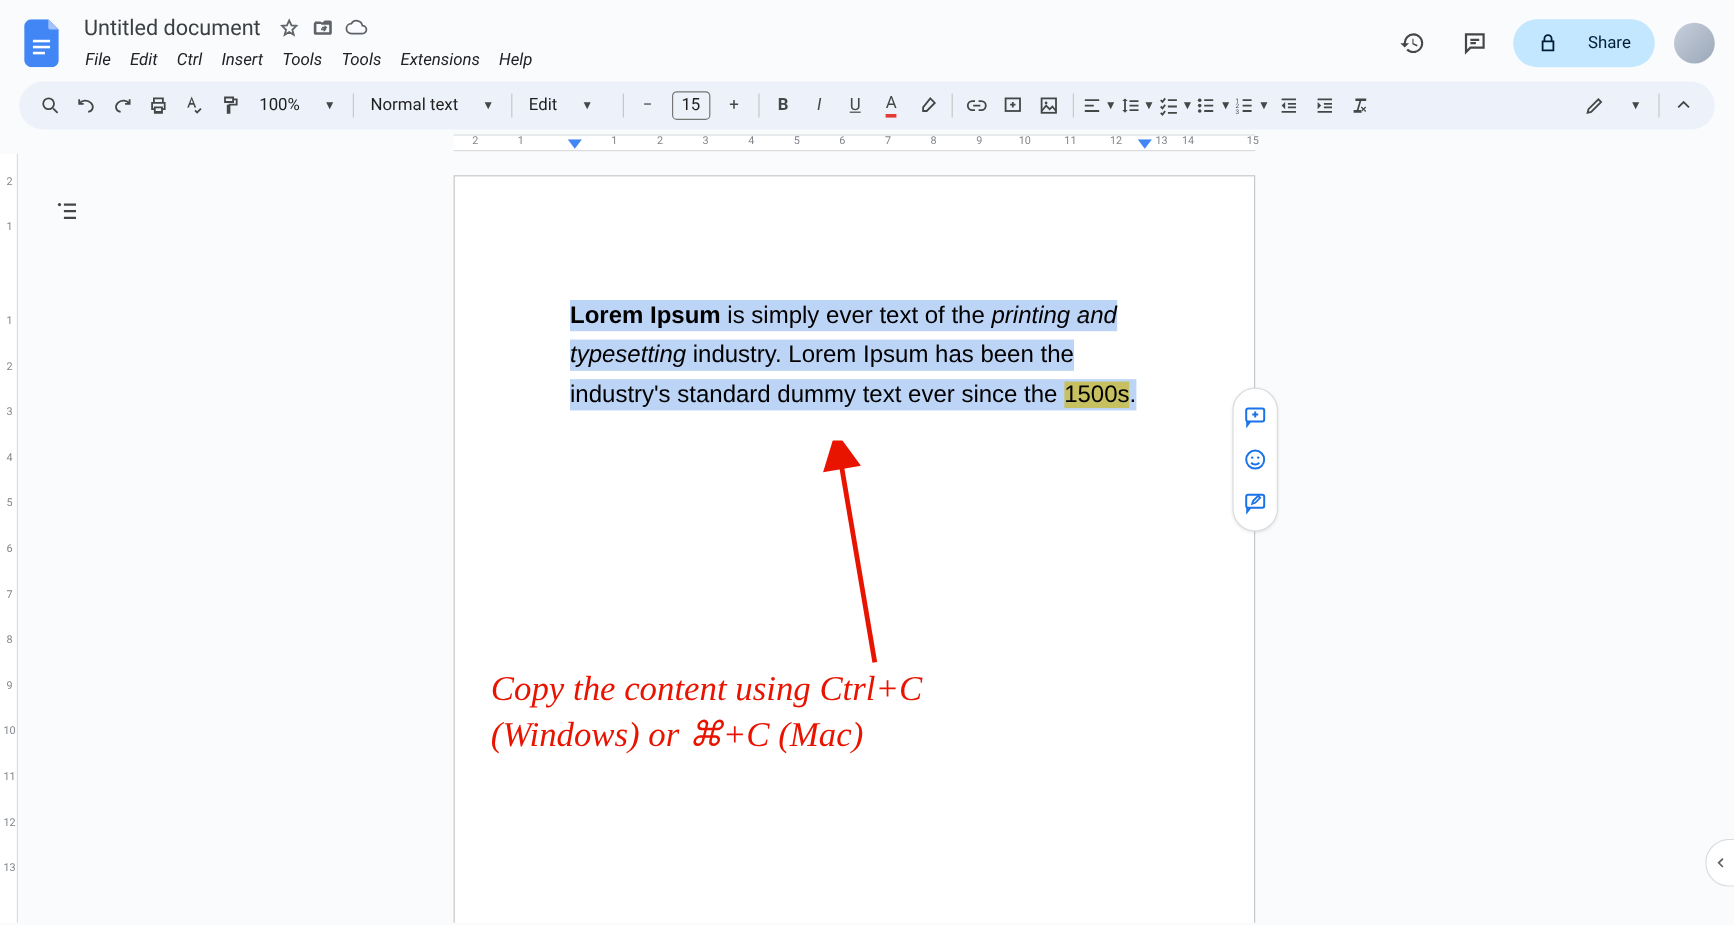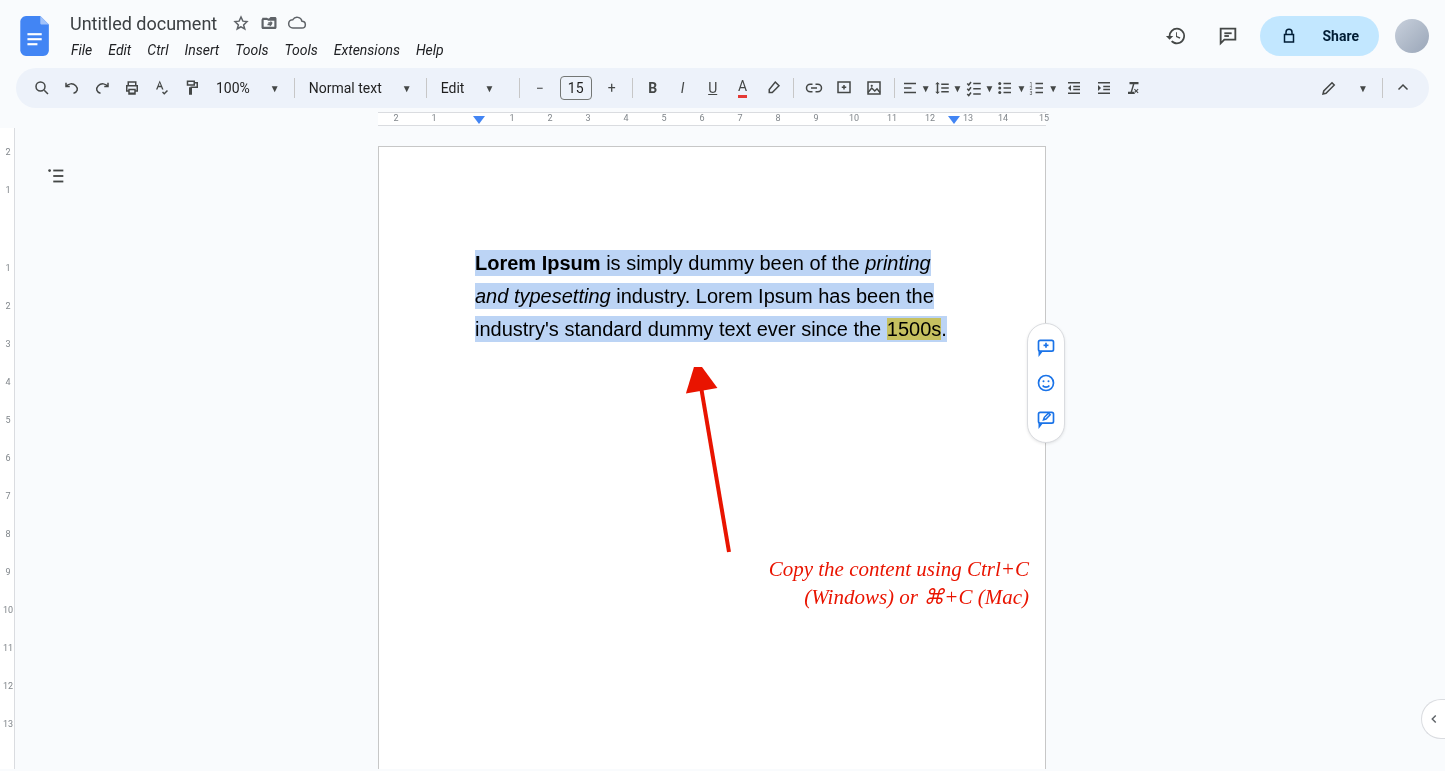--- a/index.html
+++ b/index.html
@@ -10,21 +10,21 @@
 .docs-logo { width: 40px; height: 40px; display:flex; align-items:center; justify-content:center; border-radius:50%; margin-right: 4px;}
 .docs-logo svg { width: 32px; height: 40px; }
 .title-area { flex: 0 0 auto; display:flex; flex-direction:column; margin-left: 4px;}
 .title-row { display:flex; align-items:center; gap:8px; height: 26px;}
 .doc-title { font-size: 18px; color: #3c4043; padding: 2px 6px; border-radius:4px; }
 .title-icon { width:20px; height:20px; display:flex; align-items:center; justify-content:center; color:#5f6368; cursor:pointer; border-radius:50%;}
 .menubar { display:flex; gap: 2px; height: 24px; align-items:center; margin-top:2px;}
 .menu-item { font-size: 14px; color: #202124; padding: 4px 7px; border-radius: 4px; cursor:pointer;font-style:italic; }
 .header-right { margin-left:auto; display:flex; align-items:center; gap: 12px; }
 .hdr-btn { width: 40px; height:40px; display:flex; align-items:center; justify-content:center; color:#444746; border-radius:50%; cursor:pointer;}
-.share-btn { background: #c2e7ff; color:#001d35; height: 40px; padding: 0 20px; border-radius: 40px; display:flex; align-items:center; gap:24px; font-weight:700; font-size:14px; cursor:pointer;}
+.share-btn { background: #c2e7ff; color:#001d35; height: 40px; padding: 0 20px; border-radius: 40px; display:flex; align-items:center; gap:24px; font-weight:400; font-size:14px; cursor:pointer;}
 .avatar { width:34px; height:34px; border-radius:50%; background: linear-gradient(135deg,#c8d0dc,#9aa6b8); margin-left:4px; cursor:pointer;}
 
 
 .toolbar { margin: 4px 16px 0 16px; background: #edf2fa; border-radius: 24px; height: 40px; display:flex; align-items:center; padding: 0 12px; gap: 2px; }
 .tb-btn { min-width: 28px; height: 28px; display:flex; align-items:center; justify-content:center; color:#444746; border-radius:4px; cursor:pointer; font-size:14px;}
 .tb-sep { width:1px; height: 20px; background:#c7c7c7; margin: 0 4px; }
 .tb-text { padding: 0 8px; font-size:14px; color:#1f1f1f; display:flex; align-items:center; gap:20px; height:28px; border-radius:4px; cursor:pointer;}
 .font-size-box { width: 32px; height: 24px; border:1px solid #747775; border-radius:4px; display:flex; align-items:center; justify-content:center; font-size:14px; color:#1f1f1f; margin:0 4px;}
 .dropdown-arrow { font-size:10px; color:#444746;}
 .toolbar-right { margin-left:auto; display:flex; align-items:center; gap:2px;}
@@ -48,21 +48,21 @@
 .doc-text { position:absolute; top: 100px; left:96px; width: 476px; font-family: Arial; font-size:20px; color:#000; line-height:1.65;}
 .sel { background:#bcd4f5; padding: 2px 0;}
 .highlight-y { background:#c6c060;}
 
 
 .float-toolbar { position:absolute; right: -20px; top: 176px; width:38px; background:#fff; border:1px solid #dadce0; border-radius:20px; display:flex; flex-direction:column; align-items:center; padding:6px 0; gap:2px; box-shadow:0 1px 3px rgba(0,0,0,0.1);}
 .float-btn { width:34px; height:34px; display:flex; align-items:center; justify-content:center; color:#1a73e8; border-radius:50%; cursor:pointer;}
 
 
 .annotation-arrow { position:absolute; }
-.annotation-text { position:absolute; font-family: "Comic Sans MS", "Segoe Script", cursive; color:#e91400; font-size:21px; font-weight:500; text-align:right; line-height:1.35; font-style: italic;}
+.annotation-text { position:absolute; font-family: "Comic Sans MS", "Segoe Script", cursive; color:#e91400; font-size:29px; font-weight:500; text-align:left; line-height:1.35; font-style: italic;}
 
 
 .side-tab { position:absolute; right:0; bottom: 30px; width:24px; height:40px; background:#fff; border:1px solid #dadce0; border-right:none; border-radius: 20px 0 0 20px; display:flex; align-items:center; justify-content:center; color:#5f6368; cursor:pointer;}
 
 svg { display:block; }
 </style>
 </head>
 <body>
 
 <div class="header">
@@ -313,21 +313,21 @@
     <span class="ruler-num" style="left:248px">4</span>
     <span class="ruler-num" style="left:286px">5</span>
     <span class="ruler-num" style="left:324px">6</span>
     <span class="ruler-num" style="left:362px">7</span>
     <span class="ruler-num" style="left:400px">8</span>
     <span class="ruler-num" style="left:438px">9</span>
     <span class="ruler-num" style="left:476px">10</span>
     <span class="ruler-num" style="left:514px">11</span>
     <span class="ruler-num" style="left:552px">12</span>
     <span class="ruler-num" style="left:590px">13</span>
-    <span class="ruler-num" style="left:625px">14</span>
+    <span class="ruler-num" style="left:612px">14</span>
     <span class="ruler-num" style="left:666px">15</span>
     <svg class="ruler-indent-left" width="12" height="10">
         <path fill="#4285f4" d="M0 0h12L6 8z"></path>
       </svg>
     <svg class="ruler-indent-right" width="12" height="10">
         <path fill="#4285f4" d="M0 0h12L6 8z"></path>
       </svg>
   </div>
 </div>
 
@@ -356,21 +356,21 @@
         <line x1="9" y1="6" x2="20" y2="6" stroke="#444746" stroke-width="2"></line>
         <line x1="9" y1="12" x2="20" y2="12" stroke="#444746" stroke-width="2"></line>
         <line x1="9" y1="18" x2="20" y2="18" stroke="#444746" stroke-width="2"></line>
         <line x1="5" y1="12" x2="5" y2="12" stroke="#444746" stroke-width="3"></line>
         <line x1="5" y1="18" x2="5" y2="18" stroke="#444746" stroke-width="3"></line>
       </svg>
   </div>
 
   <div class="page">
     <div class="doc-text">
-      <span class="sel"><b>Lorem Ipsum</b><span> is simply dummy been of the </span><i>printing and typesetting</i><span> industry. Lorem Ipsum has been the industry's standard dummy text ever since the </span><span class="highlight-y">1500s</span><span>.</span></span>
+      <span class="sel"><b>Lorem Ipsum</b><span> is simply ever text of the </span><i>printing and typesetting</i><span> industry. Lorem Ipsum has been the industry's standard dummy text ever since the </span><span class="highlight-y">1500s</span><span>.</span></span>
     </div>
 
     <div class="float-toolbar">
       <div class="float-btn">
           <svg width="20" height="20" viewBox="0 0 24 24">
             <rect x="3" y="4" width="18" height="13" rx="2" fill="none" stroke="#1a73e8" stroke-width="2"></rect>
             <path d="M7 17l-3 4v-4" fill="none" stroke="#1a73e8" stroke-width="2"></path>
             <line x1="12" y1="7" x2="12" y2="13" stroke="#1a73e8" stroke-width="2"></line>
             <line x1="9" y1="10" x2="15" y2="10" stroke="#1a73e8" stroke-width="2"></line>
           </svg>

